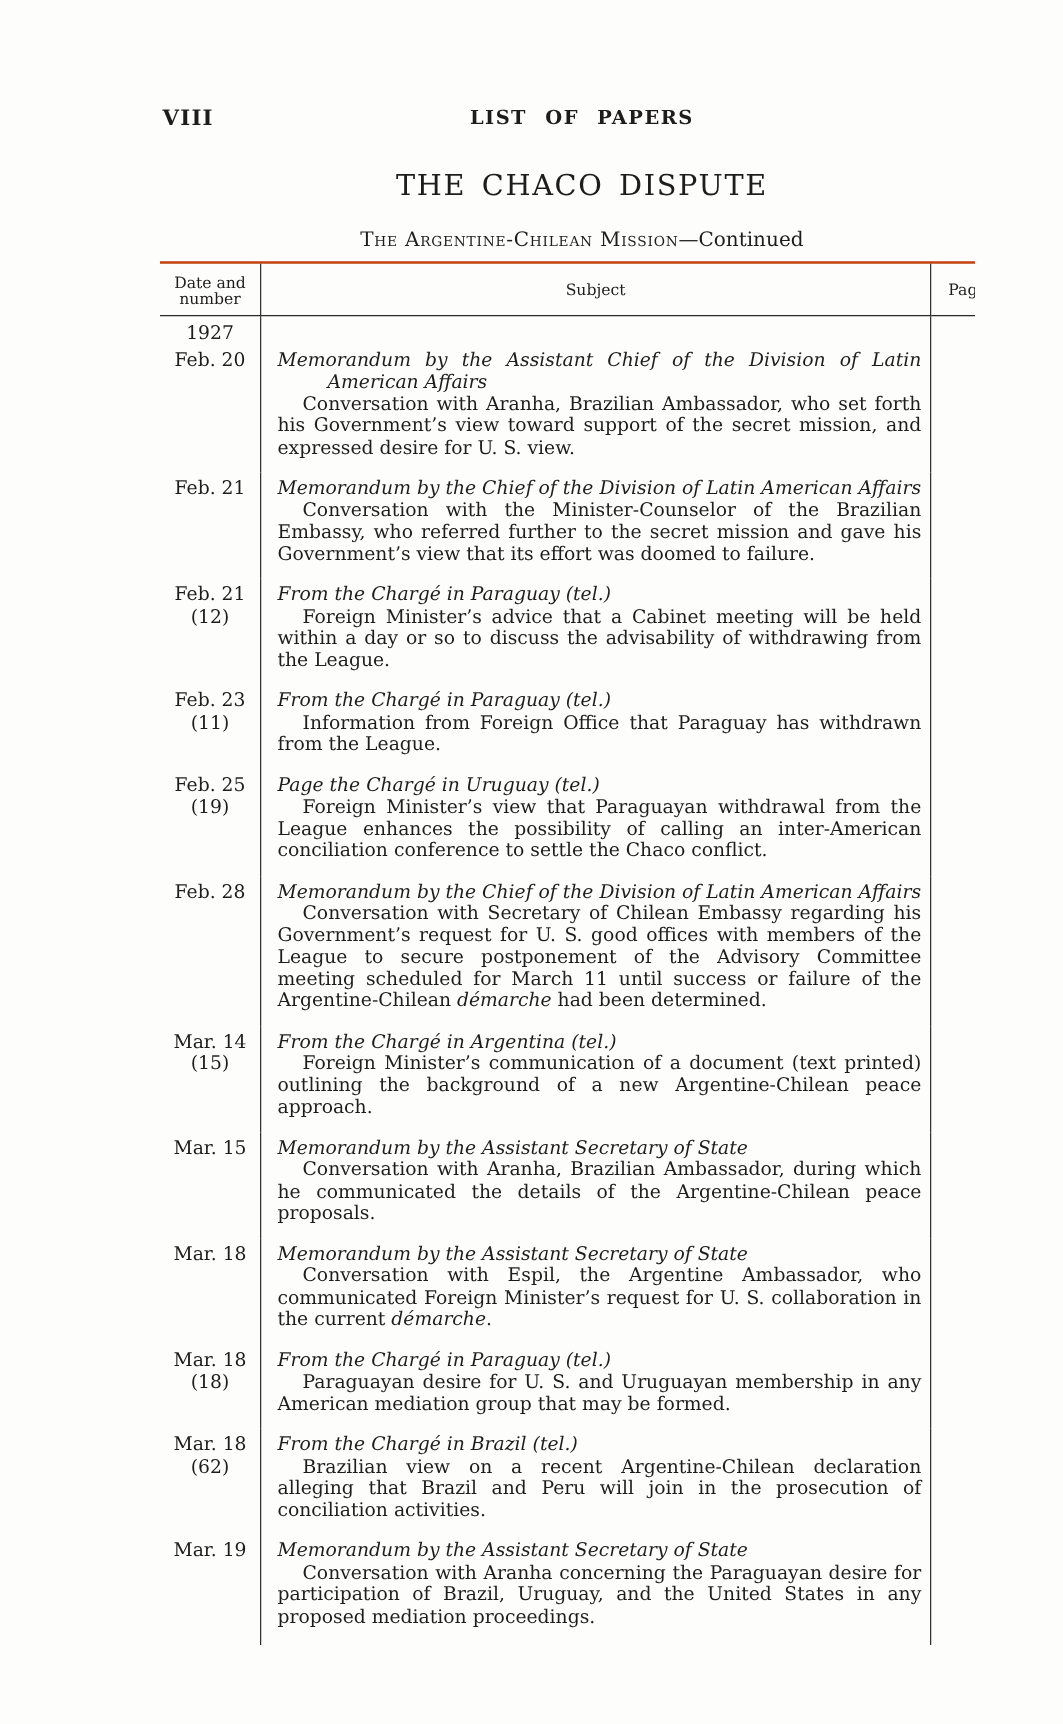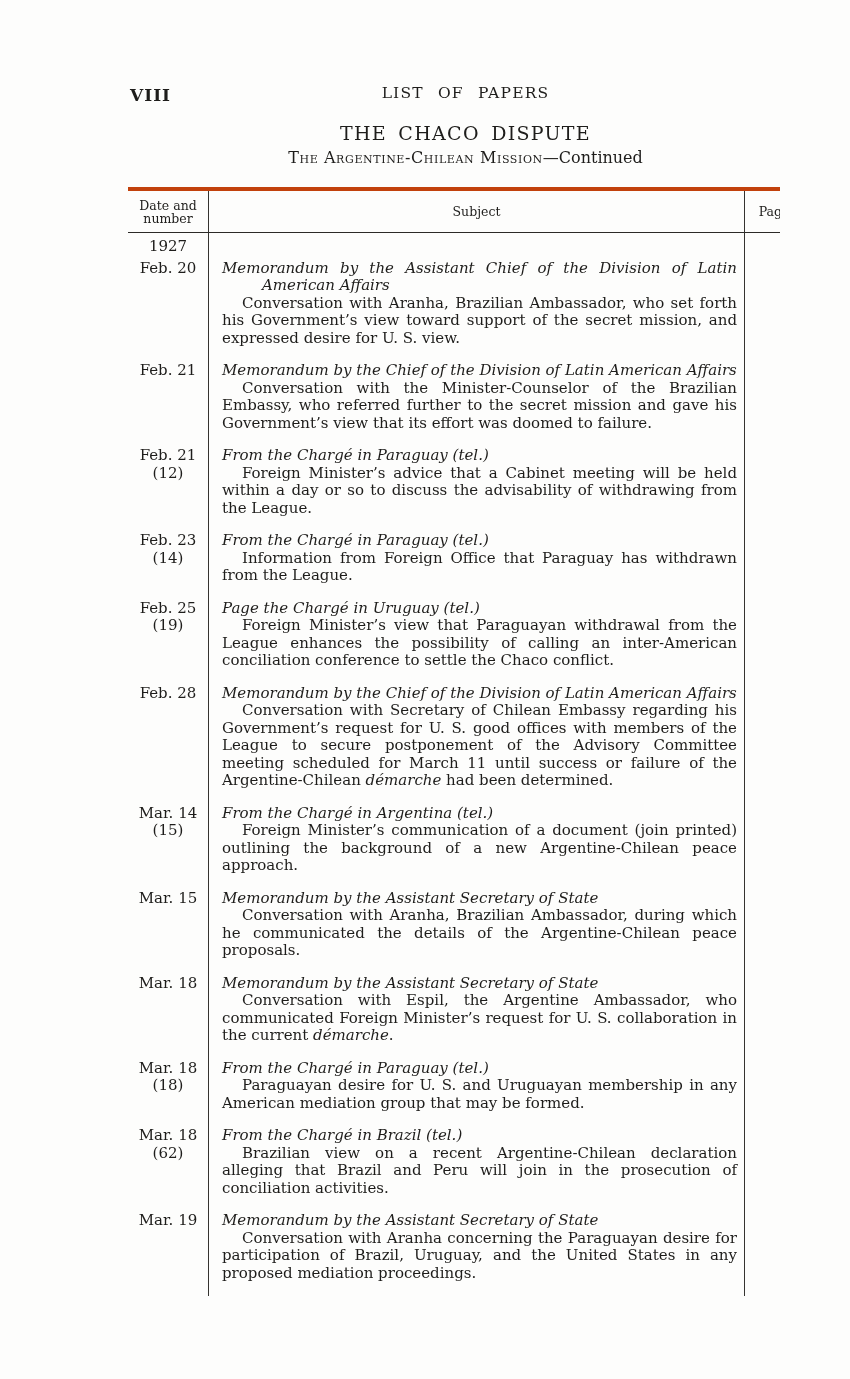--- a/index.html
+++ b/index.html
@@ -12,34 +12,34 @@
   .sheet { position:relative; width:780px; height:1379px; overflow:hidden;padding-left:44px; }
   .content { position:absolute; left:128px; top:84px; width:675px; }
 
   
   .masthead { position:relative; height:20px; }
   .folio {
     position:absolute; left:2px; top:1px;
     font-weight:bold; font-size:17px; letter-spacing:1px;
   }
   .running-head {
-    text-align:center; font-weight:normal; font-size:15.5px;
+    text-align:center; font-weight:bold; font-size:15.5px;
     letter-spacing:1.2px; word-spacing:8px;
   }
   .doc-title {
-    margin-top:18px; text-align:center; font-weight:normal;
-    font-size:19px; letter-spacing:1.3px; word-spacing:4px;
+    margin-top:32px; text-align:center; font-weight:normal;
+    font-size:23px; letter-spacing:1.3px; word-spacing:4px;
   }
   .doc-subtitle {
-    margin-top:4px; text-align:center; font-weight:normal; font-size:16px;
+    margin-top:20px; text-align:center; font-weight:normal; font-size:16px;
   }
   .doc-subtitle .sc { font-variant:small-caps; letter-spacing:0.6px; }
 
   
-  .ltable { margin-top:20px; border-top:4px solid #c2410c; }
+  .ltable { margin-top:8px; border-top:2px solid #c2410c; }
   .thead, .trow { display:grid; grid-template-columns:80px 537px 58px; }
   .c-subj { border-left:1px solid #353330; border-right:1px solid #353330; }
   .thead > div {
     border-bottom:1px solid #2c2a27;
     display:flex; align-items:center; justify-content:center;
     text-align:center; font-size:12.5px; line-height:13.5px;
     padding:6px 2px 5px;
     min-height:42px;
   }
   .h-date { max-width:80px; }
@@ -137,21 +137,21 @@
     <div class="c-subj e-subj">
       <div class="title">From the Chargé in Paraguay (tel.)</div>
       <div class="desc"><span>Foreign Minister’s advice that a Cabinet meeting will be held within a day or so to discuss the advisability of withdrawing from the League.</span><i></i><span></span></div>
     </div>
     <div class="e-page">10</div>
   </div>
 
   <div class="trow">
     <div class="c-date">
       <div class="date-line">Feb. 23</div>
-      <div class="num-line">(14)</div>
+      <div class="num-line">(11)</div>
     </div>
     <div class="c-subj e-subj">
       <div class="title">From the Chargé in Paraguay (tel.)</div>
       <div class="desc"><span>Information from Foreign Office that Paraguay has withdrawn from the League.</span><i></i><span></span></div>
     </div>
     <div class="e-page">11</div>
   </div>
 
   <div class="trow">
     <div class="c-date">
@@ -177,21 +177,21 @@
     <div class="e-page">12</div>
   </div>
 
   <div class="trow">
     <div class="c-date">
       <div class="date-line">Mar. 14</div>
       <div class="num-line">(15)</div>
     </div>
     <div class="c-subj e-subj">
       <div class="title">From the Chargé in Argentina (tel.)</div>
-      <div class="desc"><span>Foreign Minister’s communication of a document (join printed) outlining the background of a new Argentine-Chilean peace approach.</span><i></i><span></span></div>
+      <div class="desc"><span>Foreign Minister’s communication of a document (text printed) outlining the background of a new Argentine-Chilean peace approach.</span><i></i><span></span></div>
     </div>
     <div class="e-page">13</div>
   </div>
 
   <div class="trow">
     <div class="c-date">
       <div class="date-line">Mar. 15</div>
 
     </div>
     <div class="c-subj e-subj">

